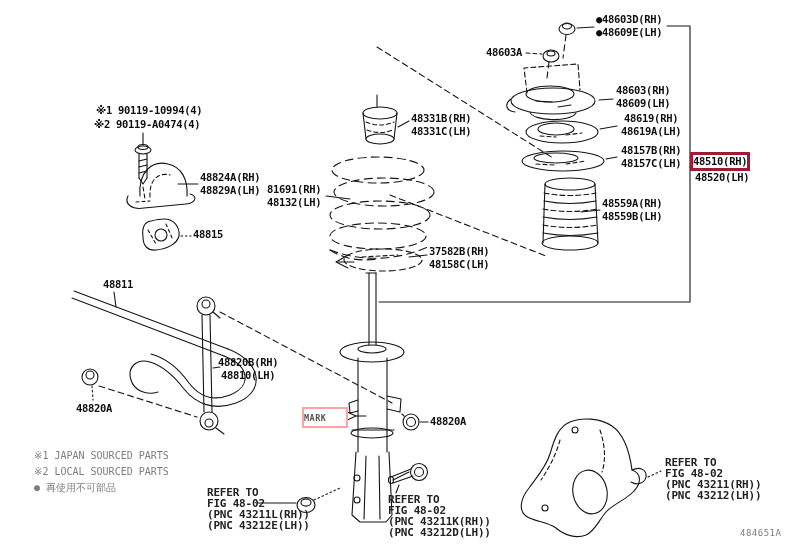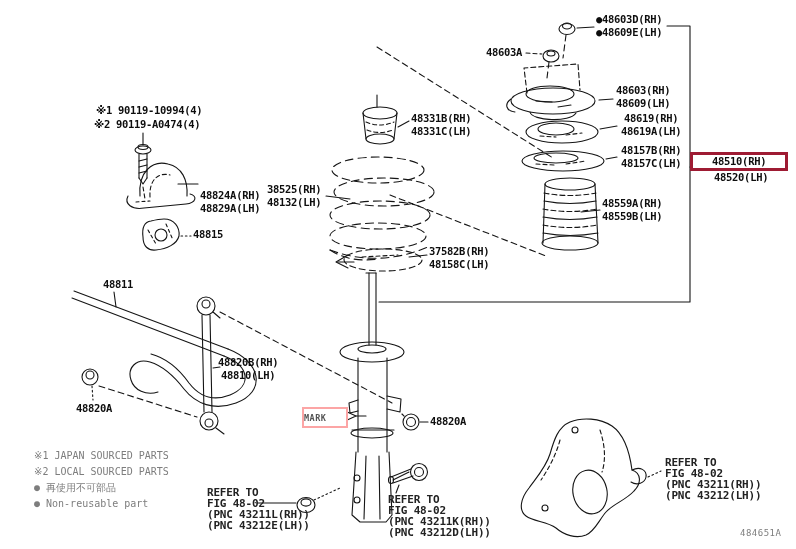--- a/index.html
+++ b/index.html
@@ -8,21 +8,21 @@
           font-family:"DejaVu Sans Mono","DejaVu Sans",monospace;color:var(--ink);}
   .canvas svg{position:absolute;left:0;top:0;}
   .lbl{position:absolute;font-size:10.5px;font-weight:bold;line-height:13px;
        letter-spacing:-0.3px;white-space:nowrap;color:#0d0d0d;text-align:center;}
   .ref{position:absolute;font-size:11px;font-weight:bold;line-height:11px;
        letter-spacing:-0.2px;white-space:nowrap;color:#222;}
   .legend{position:absolute;font-size:10px;font-weight:normal;line-height:16px;
           color:var(--muted);white-space:nowrap;}
   .figid{position:absolute;font-size:9px;color:var(--muted);letter-spacing:0.5px;}
   .hlbox{display:inline-block;border:3px solid var(--highlight);background:#fff;
-         padding:0 19px;margin-left:-4px;}
+         padding:0 0;margin-left:-4px;}
   .mark{position:absolute;width:42px;height:17px;border:2px solid #fca5a5;
         font-size:8.5px;font-weight:bold;color:#555;letter-spacing:0.5px;
         display:flex;align-items:center;justify-content:flex-start;background:#fff;}
 </style>
 </head>
 <body>
 
 <div class="canvas">
 
   <svg width="796" height="549" viewBox="0 0 796 549">
@@ -236,21 +236,21 @@
     </g>
   </svg>
 
   <div class="lbl" style="left:96px;top:104px">
       <div>※1 90119-10994(4)</div>
     </div>
   <div class="lbl" style="left:94px;top:118px">
       <div>※2 90119-A0474(4)</div>
     </div>
 
-  <div class="lbl" style="left:200px;top:189px">
+  <div class="lbl" style="left:200px;top:171px">
     <div>48824A(RH)</div>
     <div>48829A(LH)</div>
   </div>
   <div class="lbl" style="left:193px;top:228px">
       <div>48815</div>
     </div>
   <div class="lbl" style="left:103px;top:278px">
       <div>48811</div>
     </div>
   <div class="lbl" style="left:218px;top:356px">
@@ -258,21 +258,21 @@
     <div>48810(LH)</div>
   </div>
   <div class="lbl" style="left:76px;top:402px">
       <div>48820A</div>
     </div>
   <div class="lbl" style="left:430px;top:415px">
       <div>48820A</div>
     </div>
 
   <div class="lbl" style="left:267px;top:183px">
-    <div>38525(RH)</div>
+    <div>81691(RH)</div>
     <div>48132(LH)</div>
   </div>
   <div class="lbl" style="left:411px;top:112px">
     <div>48331B(RH)</div>
     <div>48331C(LH)</div>
   </div>
   <div class="lbl" style="left:429px;top:245px">
     <div>37582B(RH)</div>
     <div>48158C(LH)</div>
   </div>
@@ -327,18 +327,17 @@
     <div>REFER TO</div>
     <div>FIG 48-02</div>
     <div>(PNC 43211(RH))</div>
     <div>(PNC 43212(LH))</div>
   </div>
 
   <div class="legend" style="left:34px;top:448px">
     <div>※1 JAPAN SOURCED PARTS</div>
     <div>※2 LOCAL SOURCED PARTS</div>
     <div>● 再使用不可部品</div>
-    <div>● Non-reusable part</div>
   </div>
 
   <div class="figid" style="left:740px;top:528px">484651A</div>
 
 </div>
 
 </body></html>

